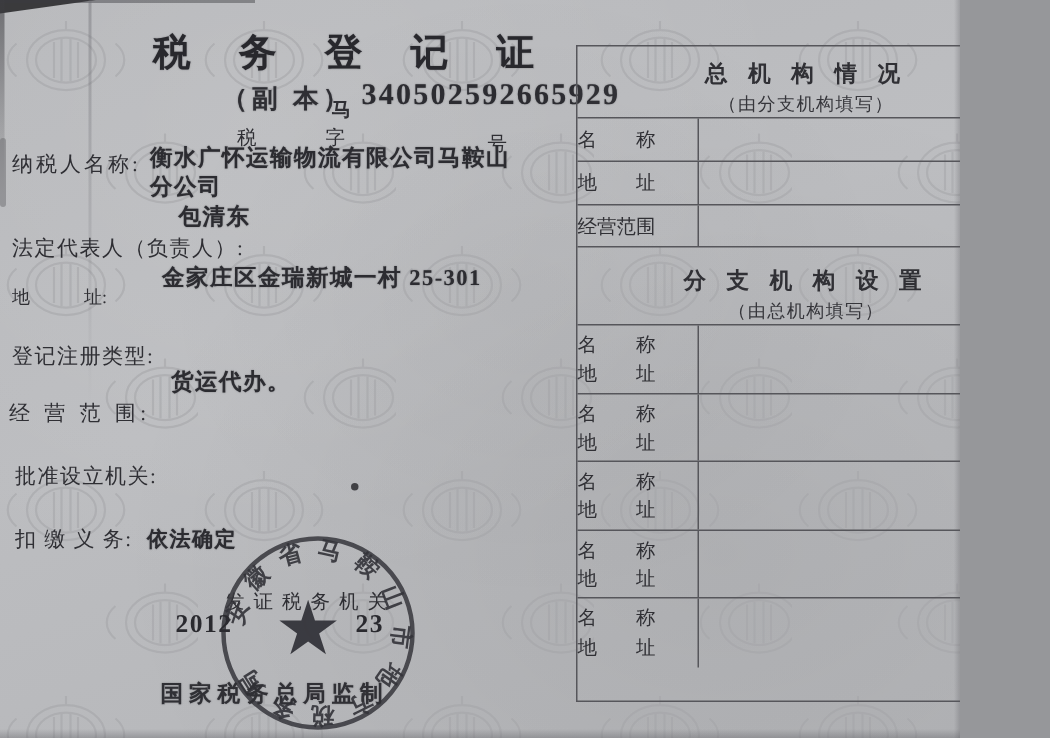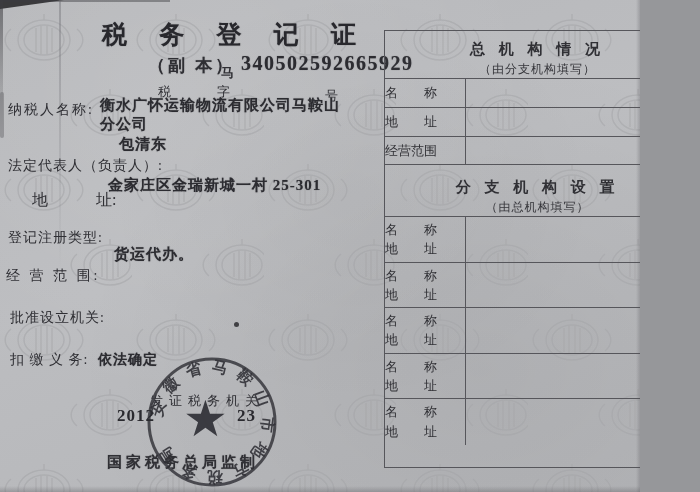--- a/index.html
+++ b/index.html
@@ -90,21 +90,21 @@
   <div class="abs" style="left:325px;top:87px;font-size:13px;">号</div>
 
   <div class="abs" style="left:8px;top:101px;font-size:14px;letter-spacing:2px;">纳税人名称:</div>
   <div class="abs val blur" style="left:100px;top:96px;font-size:15px;letter-spacing:1px;">衡水广怀运输物流有限公司马鞍山</div>
   <div class="abs val blur" style="left:100px;top:115px;font-size:15px;letter-spacing:1px;">分公司</div>
 
   <div class="abs val blur" style="left:119px;top:135px;font-size:15px;letter-spacing:1px;">包清东</div>
   <div class="abs" style="left:8px;top:157px;font-size:14px;letter-spacing:1px;">法定代表人（负责人）:</div>
 
   <div class="abs val blur" style="left:108px;top:176px;font-size:15px;letter-spacing:1px;">金家庄区金瑞新城一村 25-301</div>
-  <div class="abs" style="left:8px;top:190px;font-size:16px;margin-left:24px;">地　　　址:</div>
+  <div class="abs" style="left:8px;top:190px;font-size:12px;">地　　　址:</div>
 
   <div class="abs" style="left:8px;top:229px;font-size:14px;letter-spacing:1px;">登记注册类型:</div>
 
   <div class="abs val blur" style="left:114px;top:245px;font-size:15px;letter-spacing:1px;">货运代办。</div>
   <div class="abs" style="left:6px;top:267px;font-size:14px;letter-spacing:3px;">经 营 范 围:</div>
 
   <div class="abs" style="left:10px;top:309px;font-size:14px;letter-spacing:1px;">批准设立机关:</div>
 
   <div class="abs" style="left:10px;top:351px;font-size:14px;letter-spacing:1px;">扣 缴 义 务:</div>
   <div class="abs val blur" style="left:98px;top:351px;font-size:14px;letter-spacing:1px;">依法确定</div>

